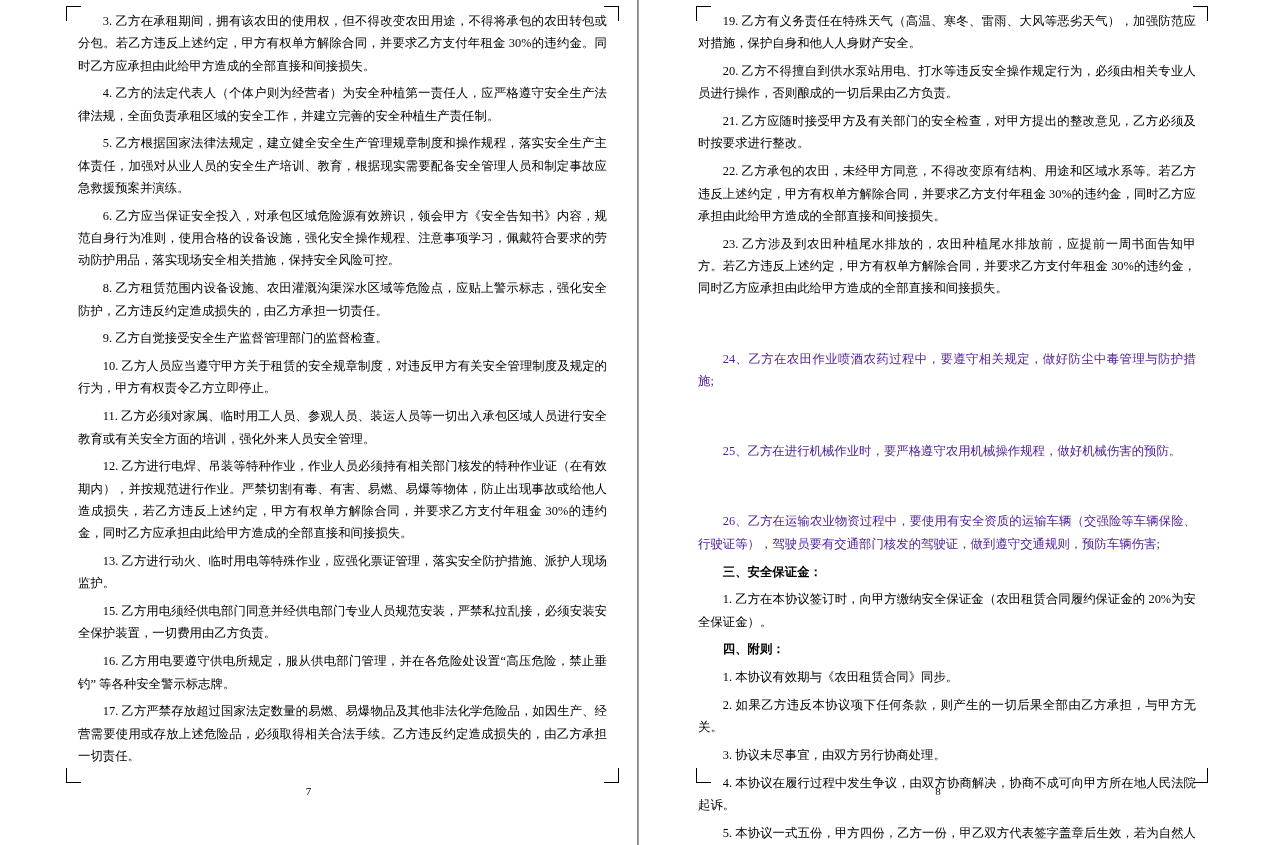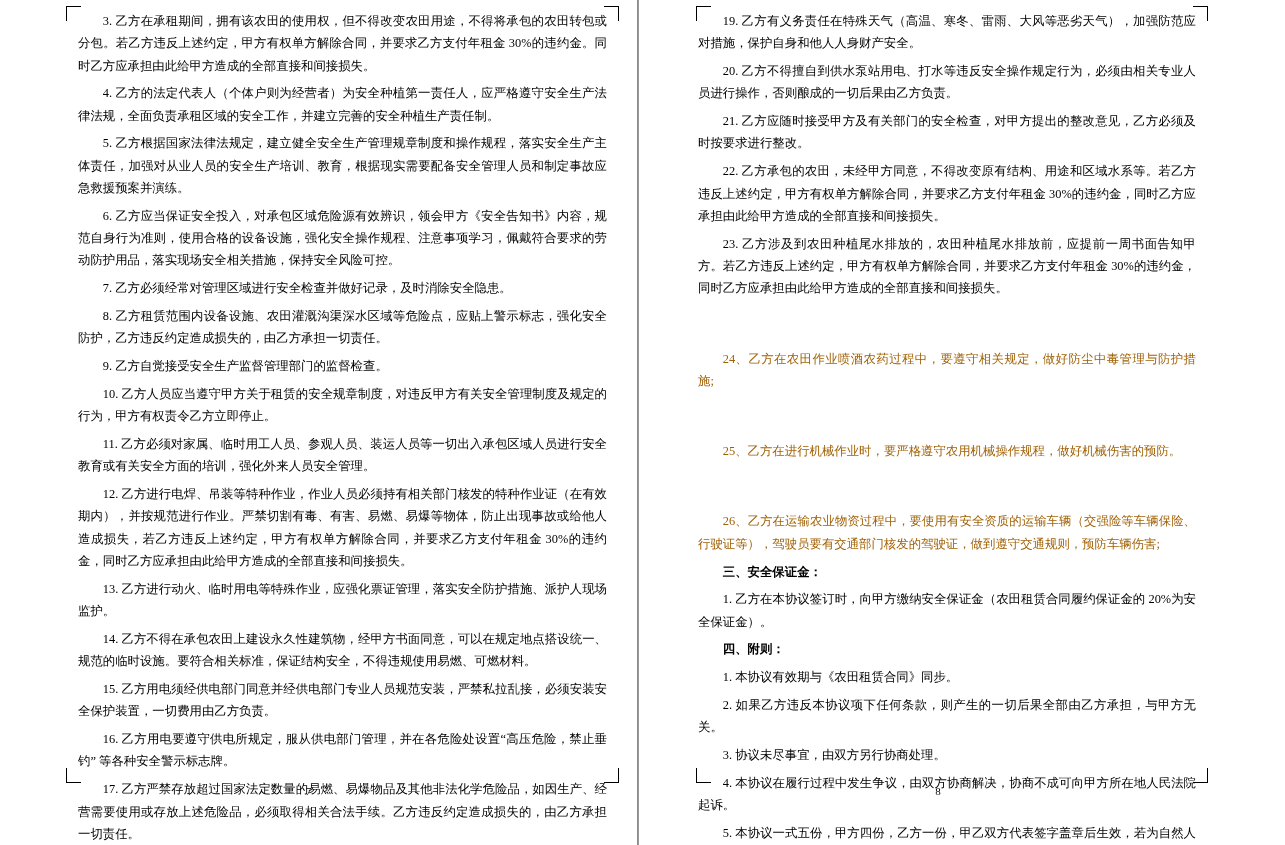--- a/index.html
+++ b/index.html
@@ -13,21 +13,21 @@
   p.para{
     margin:0 0 5.5px 0;
     font-size:12.4px;
     line-height:22.3px;
     color:#000000;
     text-align:justify;
     text-justify:inter-ideograph;
     text-indent:2em;
     font-family:"Liberation Serif", serif;
   }
-  p.blue{color:#a16207;margin-top:48px;}
+  p.blue{color:#4c1d95;margin-top:48px;}
   p.heading{font-weight:bold;text-indent:2em;margin-top:0;}
   
   .sig{margin-top:18px;font-size:12.4px;line-height:25px;color:#000;}
   .sig-row{display:flex;}
   .sig-col-a{width:185px;padding-left:80px;box-sizing:border-box;}
   .sig-col-b{flex:1;}
   
   .pagenum{position:absolute;bottom:48px;width:100%;text-align:center;font-size:11px;color:#000;font-family:"Liberation Serif", serif;}
   .page.left .pagenum{left:-10px;}
   
@@ -47,28 +47,26 @@
     <div class="crop tl" style="left:66px;top:6px;"></div>
     <div class="crop tr" style="right:18px;top:6px;"></div>
     <div class="crop bl" style="left:66px;bottom:62px;"></div>
     <div class="crop br" style="right:18px;bottom:62px;"></div>
 
     <div class="content">
       <p class="para">3. 乙方在承租期间，拥有该农田的使用权，但不得改变农田用途，不得将承包的农田转包或分包。若乙方违反上述约定，甲方有权单方解除合同，并要求乙方支付年租金 30%的违约金。同时乙方应承担由此给甲方造成的全部直接和间接损失。</p>
       <p class="para">4. 乙方的法定代表人（个体户则为经营者）为安全种植第一责任人，应严格遵守安全生产法律法规，全面负责承租区域的安全工作，并建立完善的安全种植生产责任制。</p>
       <p class="para">5. 乙方根据国家法律法规定，建立健全安全生产管理规章制度和操作规程，落实安全生产主体责任，加强对从业人员的安全生产培训、教育，根据现实需要配备安全管理人员和制定事故应急救援预案并演练。</p>
       <p class="para">6. 乙方应当保证安全投入，对承包区域危险源有效辨识，领会甲方《安全告知书》内容，规范自身行为准则，使用合格的设备设施，强化安全操作规程、注意事项学习，佩戴符合要求的劳动防护用品，落实现场安全相关措施，保持安全风险可控。</p>
-      <p class="para">7. 乙方必须经常对管理区域进行安全检查并做好记录，及时消除安全隐患。</p>
       <p class="para">8. 乙方租赁范围内设备设施、农田灌溉沟渠深水区域等危险点，应贴上警示标志，强化安全防护，乙方违反约定造成损失的，由乙方承担一切责任。</p>
       <p class="para">9. 乙方自觉接受安全生产监督管理部门的监督检查。</p>
       <p class="para">10. 乙方人员应当遵守甲方关于租赁的安全规章制度，对违反甲方有关安全管理制度及规定的行为，甲方有权责令乙方立即停止。</p>
       <p class="para">11. 乙方必须对家属、临时用工人员、参观人员、装运人员等一切出入承包区域人员进行安全教育或有关安全方面的培训，强化外来人员安全管理。</p>
       <p class="para">12. 乙方进行电焊、吊装等特种作业，作业人员必须持有相关部门核发的特种作业证（在有效期内），并按规范进行作业。严禁切割有毒、有害、易燃、易爆等物体，防止出现事故或给他人造成损失，若乙方违反上述约定，甲方有权单方解除合同，并要求乙方支付年租金 30%的违约金，同时乙方应承担由此给甲方造成的全部直接和间接损失。</p>
       <p class="para">13. 乙方进行动火、临时用电等特殊作业，应强化票证管理，落实安全防护措施、派护人现场监护。</p>
-      <p class="para">14. 乙方不得在承包农田上建设永久性建筑物，经甲方书面同意，可以在规定地点搭设统一、规范的临时设施。要符合相关标准，保证结构安全，不得违规使用易燃、可燃材料。</p>
       <p class="para">15. 乙方用电须经供电部门同意并经供电部门专业人员规范安装，严禁私拉乱接，必须安装安全保护装置，一切费用由乙方负责。</p>
       <p class="para">16. 乙方用电要遵守供电所规定，服从供电部门管理，并在各危险处设置“高压危险，禁止垂钓” 等各种安全警示标志牌。</p>
       <p class="para">17. 乙方严禁存放超过国家法定数量的易燃、易爆物品及其他非法化学危险品，如因生产、经营需要使用或存放上述危险品，必须取得相关合法手续。乙方违反约定造成损失的，由乙方承担一切责任。</p>
 
     </div>
 
     <div class="pagenum">7</div>
   </div>
 
   <div class="divider"></div>

